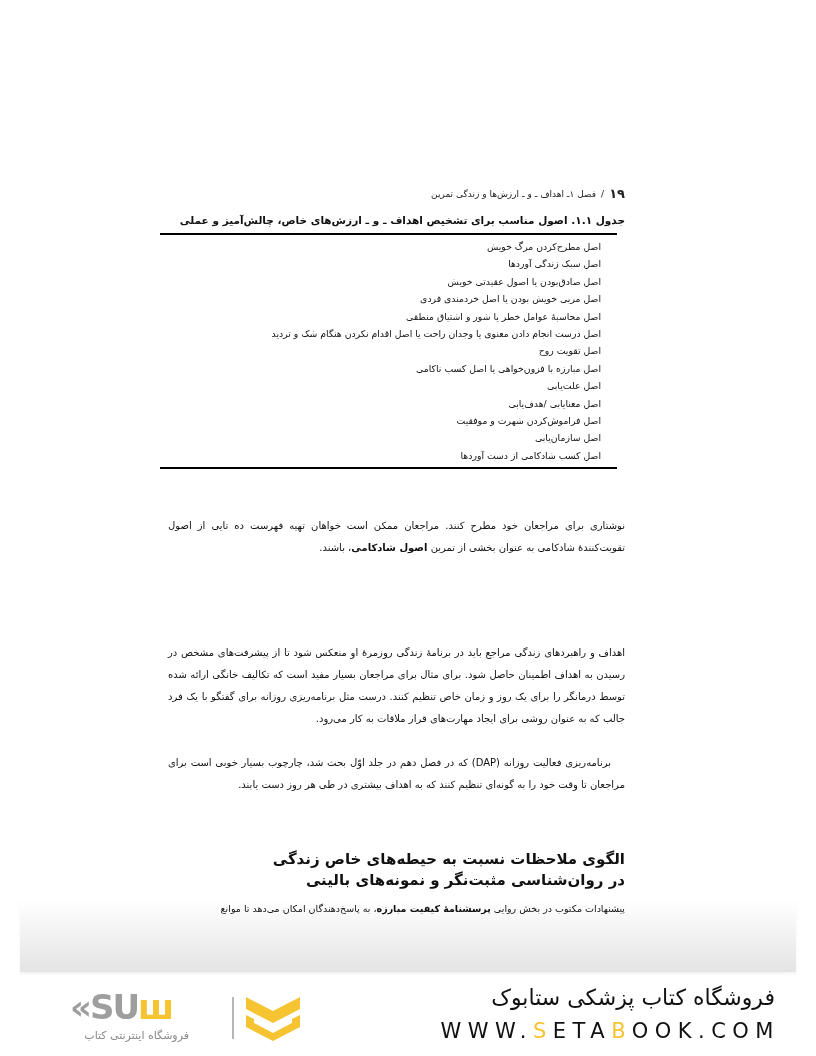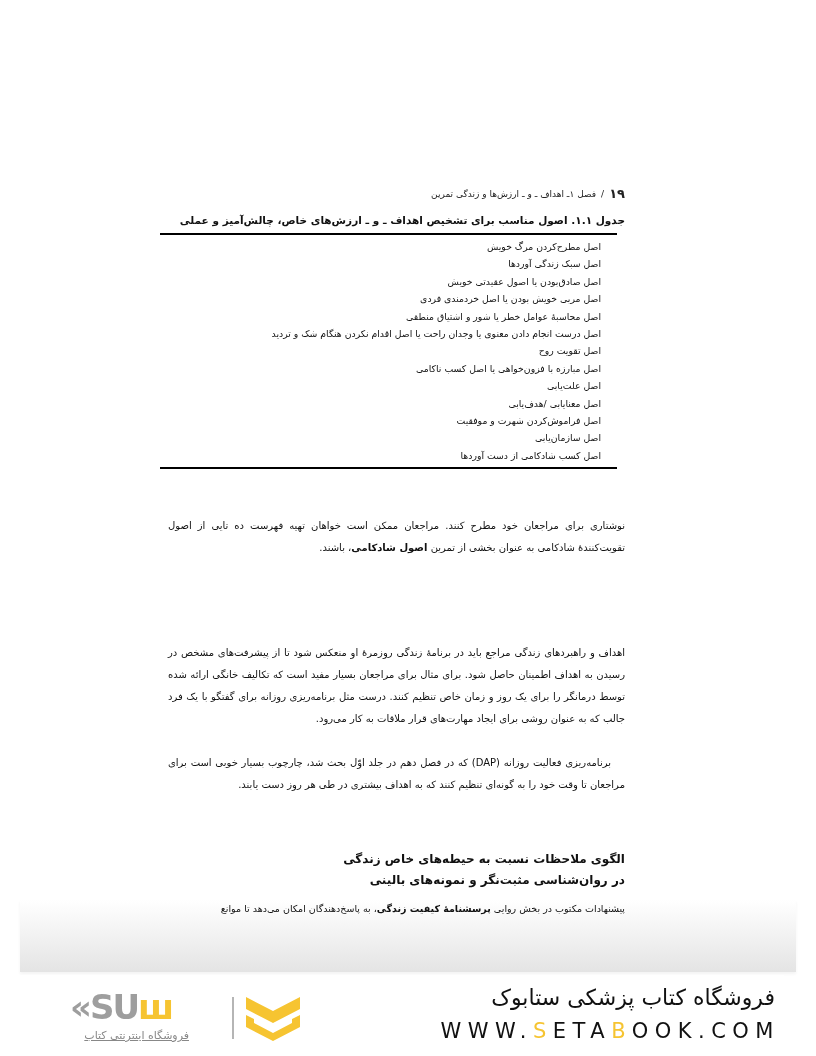--- a/index.html
+++ b/index.html
@@ -33,34 +33,34 @@
   .p1 { top: 515px; }
   .p2 { top: 642px; }
   .p3 { top: 752px; text-indent: 14px; }
   .p4 { top: 898px; font-size: 9.5px; white-space: nowrap; text-align: right; }
 
   .heading {
     position: absolute; left: 168px; width: 457px; direction: rtl; text-align: right;
     font-weight: bold; color: #111;
   }
   .h1 { top: 584px; font-size: 13.5px; line-height: 22px; }
-  .h2 { top: 849px; font-size: 12px; line-height: 21px; }
+  .h2 { top: 849px; font-size: 15px; line-height: 21px; }
 
   .fade-band {
     position: absolute; left: 20px; width: 776px; top: 900px; height: 72px;
     background: linear-gradient(to bottom, rgba(255,255,255,0) 0%, #f3f3f3 45%, #e4e4e4 100%);
     box-shadow: 0 2px 3px rgba(0,0,0,0.05);
   }
 
   .footer { position: absolute; left: 0; top: 975px; width: 784px; height: 81px; background: #fff; }
   .footer-logo { position: absolute; left: 60px; top: 8px; width: 240px; height: 66px; }
   .logo-wordmark { position: absolute; left: 10px; top: 4px; font-size: 34px; font-weight: bold; letter-spacing: -2px; }
   .logo-wordmark .gray { color: #9e9e9e; }
   .logo-wordmark .yellow { color: #f6c431; }
-  .logo-tagline { position: absolute; left: 4px; top: 46px; direction: rtl; font-size: 11px; color: #888; width: 125px; text-align: right; text-decoration: underline; }
+  .logo-tagline { position: absolute; left: 4px; top: 46px; direction: rtl; font-size: 11px; color: #888; width: 125px; text-align: right; }
   .logo-divider { position: absolute; left: 172px; top: 14px; width: 1.5px; height: 42px; background: #b5b5b5; }
   .logo-mark { position: absolute; left: 186px; top: 10px; width: 54px; height: 52px; }
   .footer-store {
     position: absolute; left: 420px; top: 10px; width: 355px; direction: rtl; text-align: right;
     font-size: 22px; color: #111;
   }
   .footer-url {
     position: absolute; left: 420px; top: 44px; width: 360px; text-align: right;
     font-size: 21px; letter-spacing: 6.5px; color: #111; font-family: "DejaVu Sans", sans-serif;
   }
@@ -107,21 +107,21 @@
   <p class="para p3" style="margin:0">برنامه‌ریزی فعالیت روزانه (DAP) که در فصل دهم در جلد اوّل بحث شد، چارچوب بسیار خوبی است برای مراجعان تا وقت خود را به گونه‌ای تنظیم کنند که به اهداف بیشتری در طی هر روز دست یابند.</p>
 
   <div class="heading h2">
     <div>الگوی ملاحظات نسبت به حیطه‌های خاص زندگی</div>
     <div>در روان‌شناسی مثبت‌نگر و نمونه‌های بالینی</div>
   </div>
 
   <div class="fade-band"></div>
 
   <p class="para p4" style="margin:0">
-    <span>پیشنهادات مکتوب در بخش روایی </span><b>پرسشنامهٔ کیفیت زندگی</b><span>، به پاسخ‌دهندگان امکان می‌دهد تا موانع</span>
+    <span>پیشنهادات مکتوب در بخش روایی </span><b>پرسشنامهٔ کیفیت مبارزه</b><span>، به پاسخ‌دهندگان امکان می‌دهد تا موانع</span>
   </p>
 
   <div class="footer">
     <div class="footer-logo">
       <div class="logo-wordmark">
         <span class="gray">«</span><span class="gray" style="font-family:'DejaVu Sans',sans-serif">SU</span><span class="yellow">ш</span>
       </div>
       <div class="logo-tagline">فروشگاه اینترنتی کتاب</div>
       <div class="logo-divider"></div>
       <svg class="logo-mark" viewBox="0 0 54 52">

